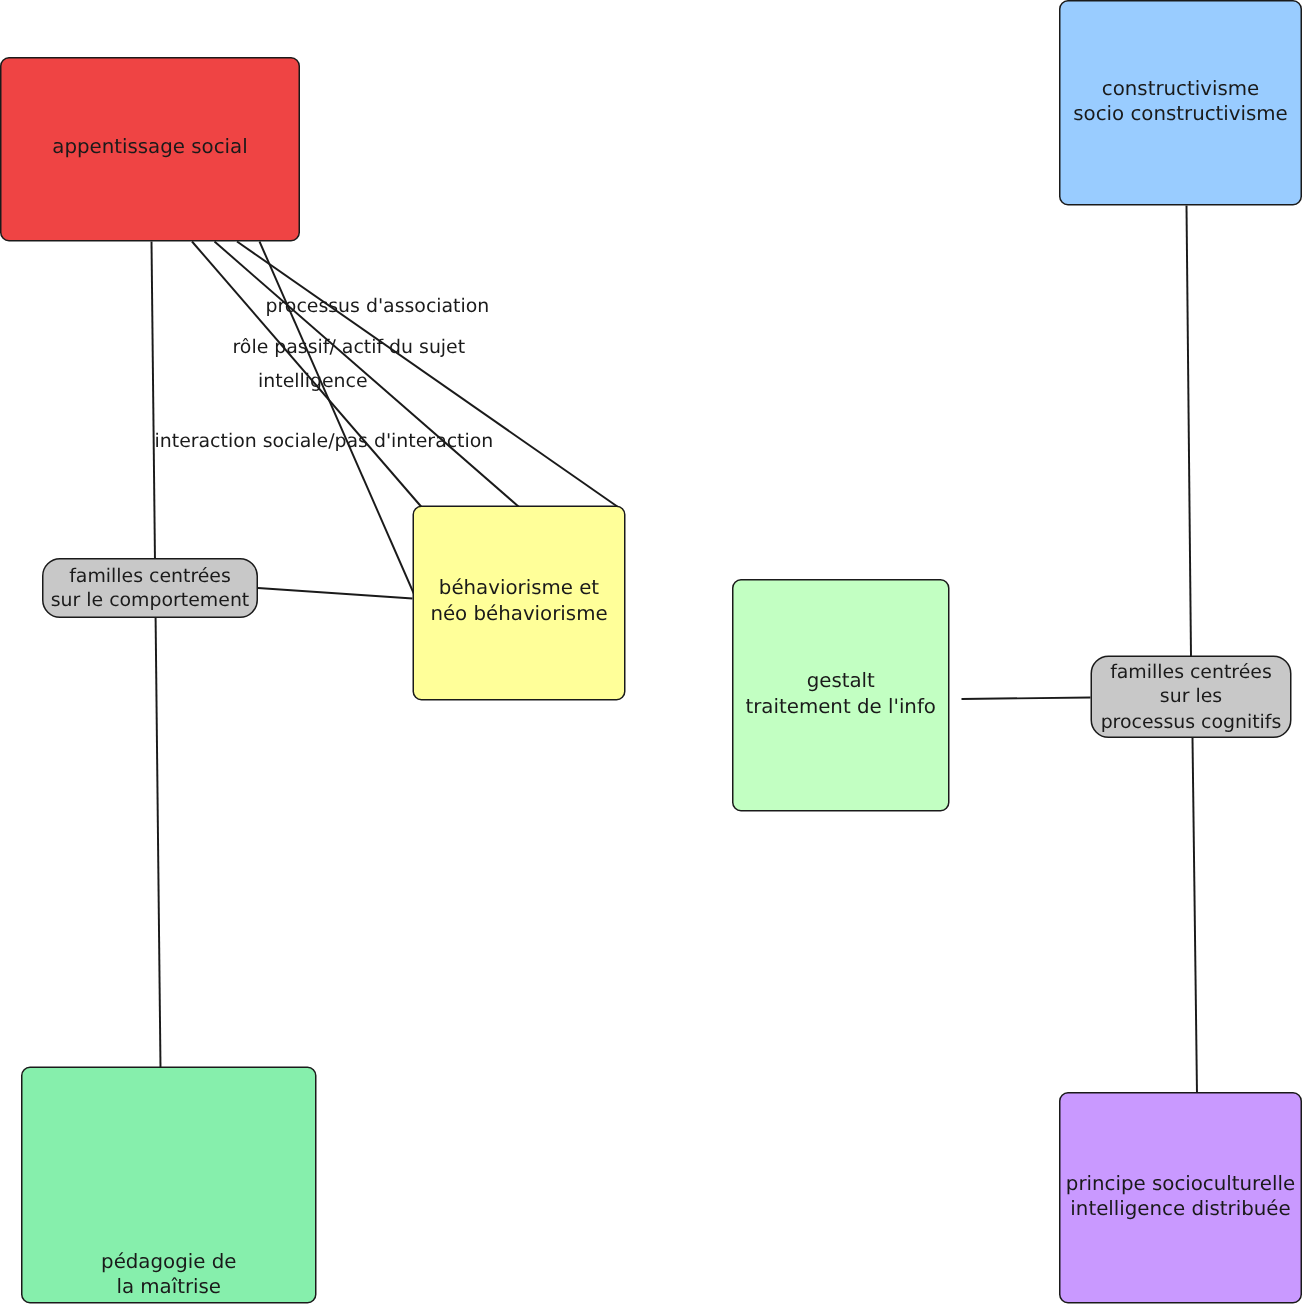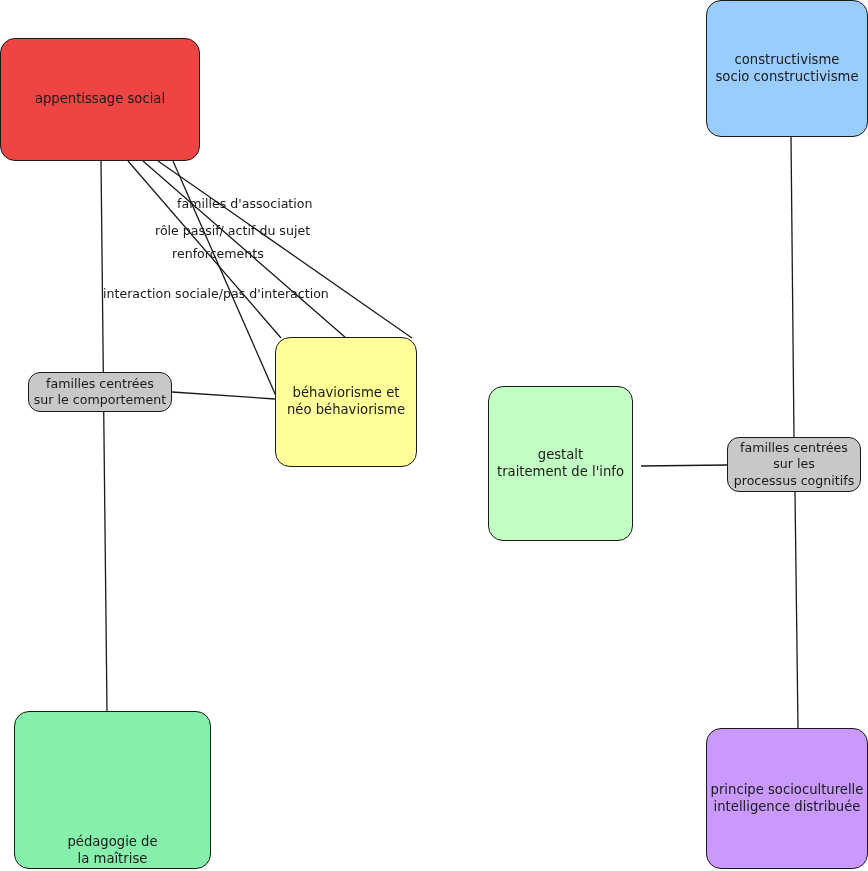--- a/index.html
+++ b/index.html
@@ -22,21 +22,21 @@
     left: 0;
     top: 0;
     width: 868px;
     height: 871px;
     pointer-events: none;
   }
   .node {
     position: absolute;
     box-sizing: border-box;
     border: 1.6px solid #1a1a1a;
-    border-radius: 15px;
+    border-radius: 6px;
     display: flex;
     align-items: center;
     justify-content: center;
     text-align: center;
     color: #1a1a1a;
     line-height: 1.28;
     white-space: pre-line;
     z-index: 3;
   }
   .node.concept {
@@ -86,19 +86,19 @@
       <div class="node family" style="left: 727px; top: 437px; width: 134px; height: 55px; background: rgb(200, 200, 200);"><span>familles centrées
 sur les
 processus cognitifs</span></div>
       <div class="node concept" style="left: 14px; top: 711px; width: 197px; height: 158px; background: #86efac; align-items: flex-end;"><span>pédagogie de
 la maîtrise</span></div>
       <div class="node concept" style="left: 706px; top: 728px; width: 162px; height: 141px; background: rgb(201, 153, 255);"><span>principe socioculturelle
 intelligence distribuée</span></div>
     </div>
 
   <div id="edge-labels">
-      <div class="edge-label" style="left: 177px; top: 196px;">familles d'association</div>
+      <div class="edge-label" style="left: 177px; top: 196px;">processus d'association</div>
       <div class="edge-label" style="left: 155px; top: 223px;">rôle passif/ actif du sujet</div>
-      <div class="edge-label" style="left: 172px; top: 246px;">renforcements</div>
+      <div class="edge-label" style="left: 172px; top: 246px;">intelligence</div>
       <div class="edge-label" style="left: 103px; top: 286px;">interaction sociale/pas d'interaction</div>
     </div>
 
 </div>
 
 </body></html>

